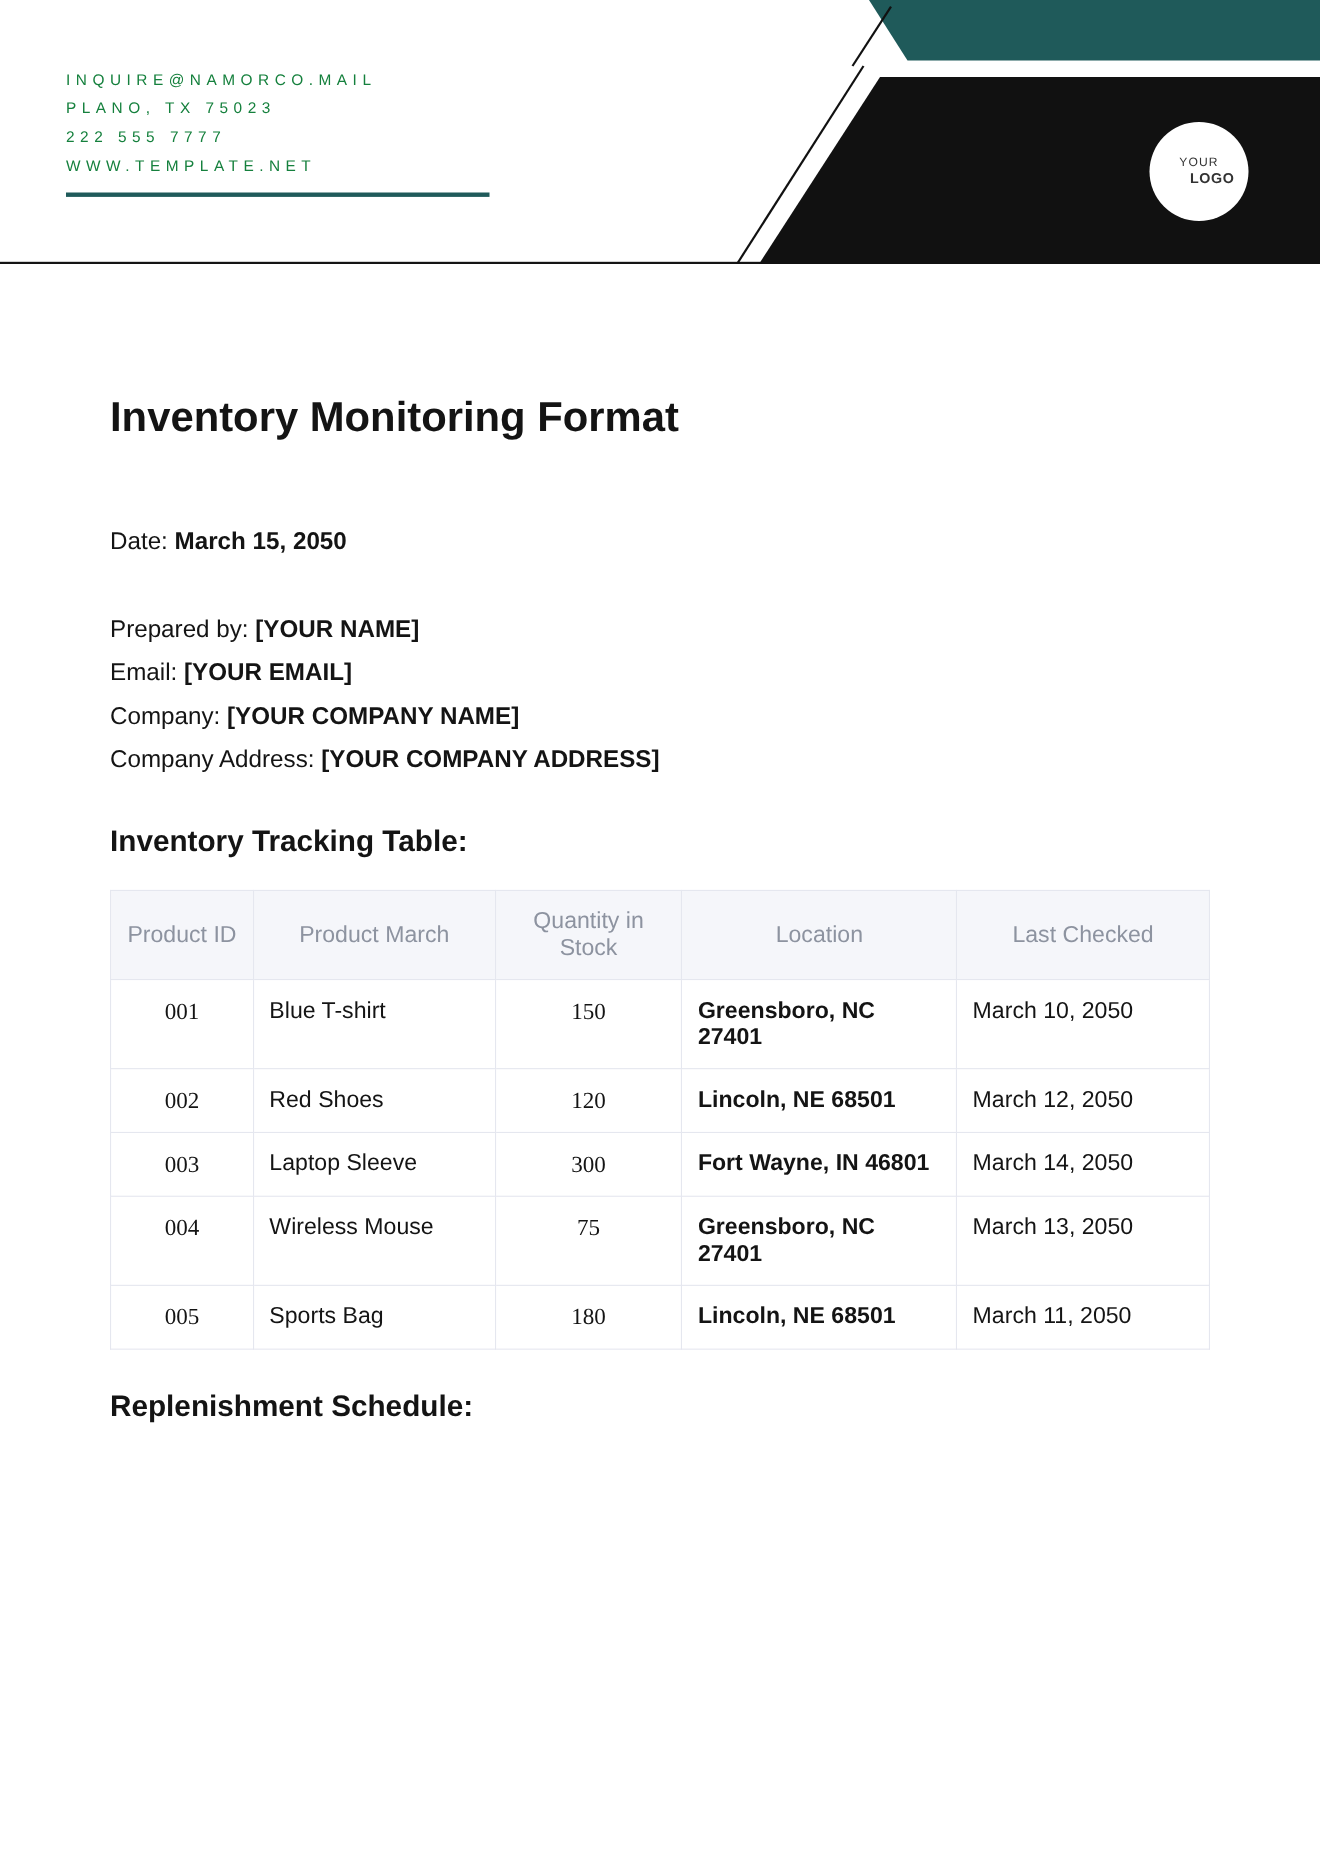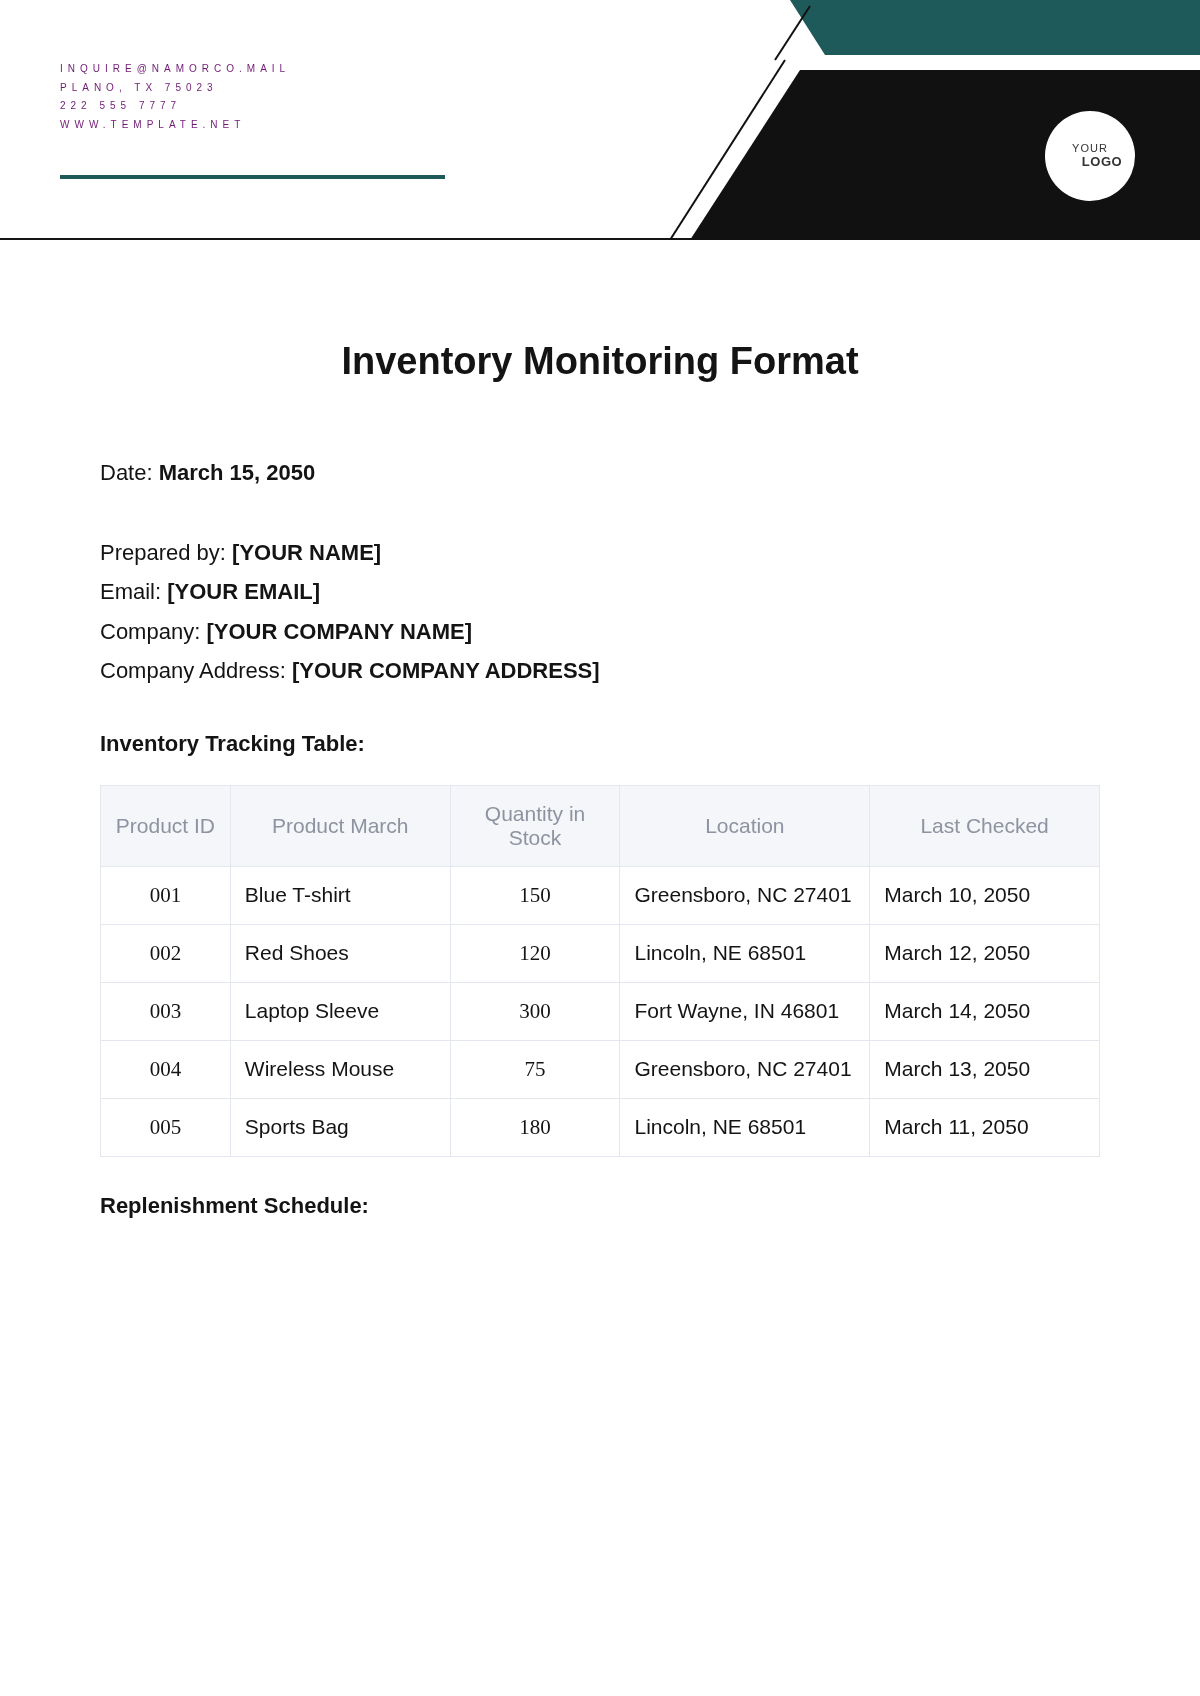--- a/index.html
+++ b/index.html
@@ -14,24 +14,24 @@
   }
   .header-area {
     position: relative;
     height: 240px;
     border-bottom: 2px solid #141414;
   }
   .contact-block {
     position: absolute;
     top: 60px;
     left: 60px;
-    font-size: 10px;
+    font-size: 14px;
     letter-spacing: 5px;
     line-height: 1.85;
-    color: #701a75;
+    color: #15803d;
   }
   .contact-underline {
     position: absolute;
     top: 175px;
     left: 60px;
     width: 385px;
     height: 4px;
     background: #1f5a5a;
   }
   .corner-black {
@@ -55,35 +55,36 @@
     font-size: 12px;
     line-height: 1.15;
     color: #333;
   }
   .logo-circle .l1 { letter-spacing: 1px; font-size: 11px; }
   .logo-circle .l2 { font-weight: 800; font-size: 13px; letter-spacing: 0.5px; margin-left: 24px; }
   .content {
     padding: 100px 100px 0 100px;
   }
   .title {
-    text-align: center;
+    text-align: left;
     font-size: 38px;
     font-weight: 800;
     color: #141414;
     margin-bottom: 70px;
+    margin-top: 19px;
   }
   .meta-line {
     font-size: 22px;
     line-height: 1.8;
     color: #141414;
   }
   .meta-line .bold { font-weight: 800; }
   .meta-block { margin-bottom: 40px; }
   .section-label {
-    font-size: 22px;
+    font-size: 27px;
     font-weight: 800;
     color: #141414;
     margin-top: 36px;
     margin-bottom: 28px;
   }
   table.inv {
     width: 100%;
     border-collapse: collapse;
     font-size: 21px;
   }
@@ -95,21 +96,21 @@
     border: 1px solid #e5e7ef;
     text-align: center;
   }
   table.inv td {
     border: 1px solid #e5e7ef;
     padding: 16px 14px;
     vertical-align: top;
     color: #141414;
   }
   table.inv td.center { text-align: center; font-family: Liberation Serif, serif; }
-  table.inv td .bold { font-weight: 400; }
+  table.inv td .bold { font-weight: 700; }
 </style>
 </head>
 <body>
 
 <div class="header-area">
   <div class="contact-block">
     <div>INQUIRE@NAMORCO.MAIL</div>
     <div>PLANO, TX 75023</div>
     <div>222 555 7777</div>
     <div>WWW.TEMPLATE.NET</div>

